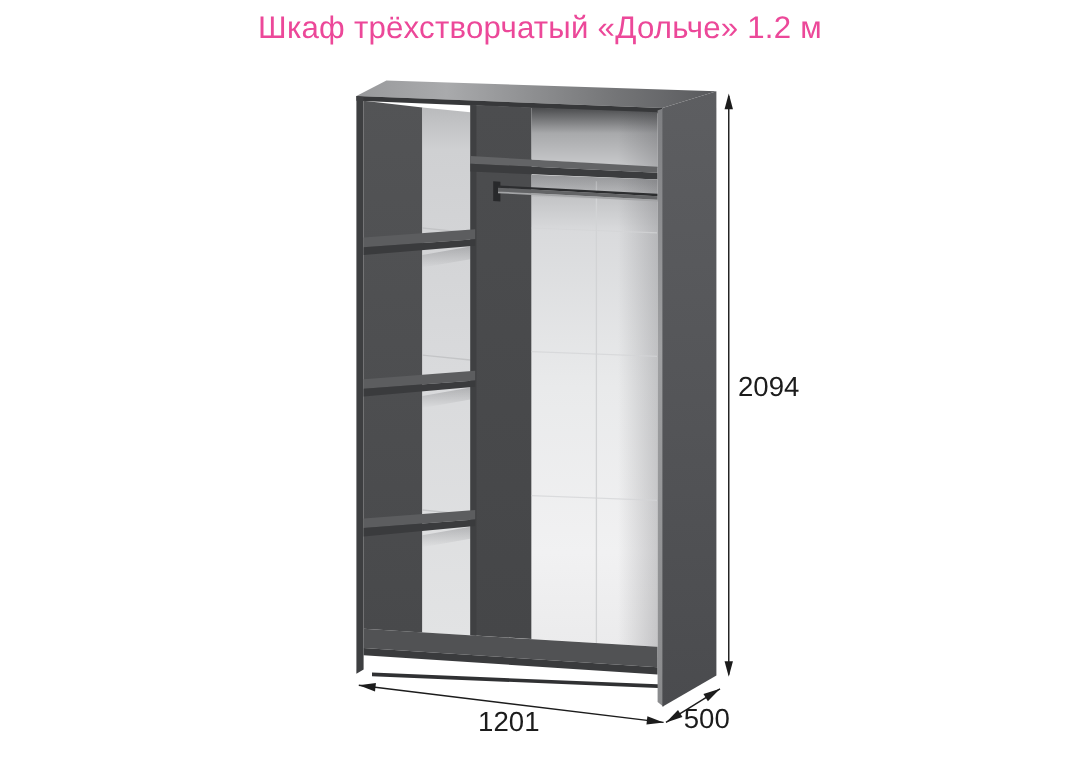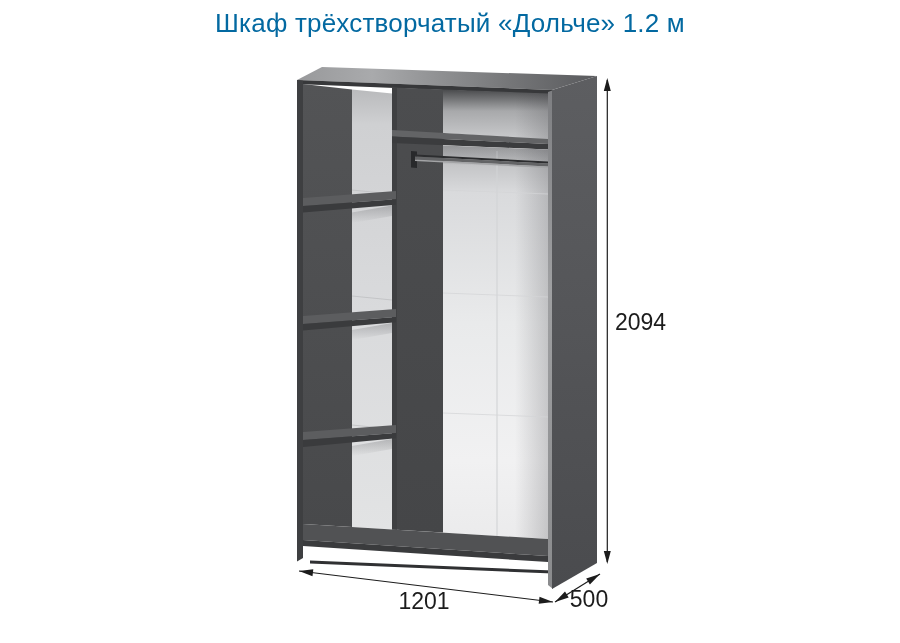--- a/index.html
+++ b/index.html
@@ -1,19 +1,19 @@
 <!DOCTYPE html>
 <html><head>
 <meta charset="utf-8">
 <style>
   html,body{margin:0;padding:0;background:#ffffff;}
   .page{position:relative;width:900px;height:643px;background:#ffffff;overflow:hidden;
         font-family:"Liberation Sans", sans-serif;}
   .title{position:absolute;top:8px;left:0;width:900px;text-align:center;
-         font-size:26px;font-weight:500;color:#0369a1;letter-spacing:.2px;}
+         font-size:26px;font-weight:500;color:#ec4899;letter-spacing:.2px;}
   svg{position:absolute;top:0;left:0;}
   .dim-text{font-family:"Liberation Sans", sans-serif;font-size:23px;fill:#1c1c1c;}
 </style>
 </head>
 <body>
 
 <div class="page">
 
   <div class="title">Шкаф трёхстворчатый «Дольче» 1.2 м</div>
 

